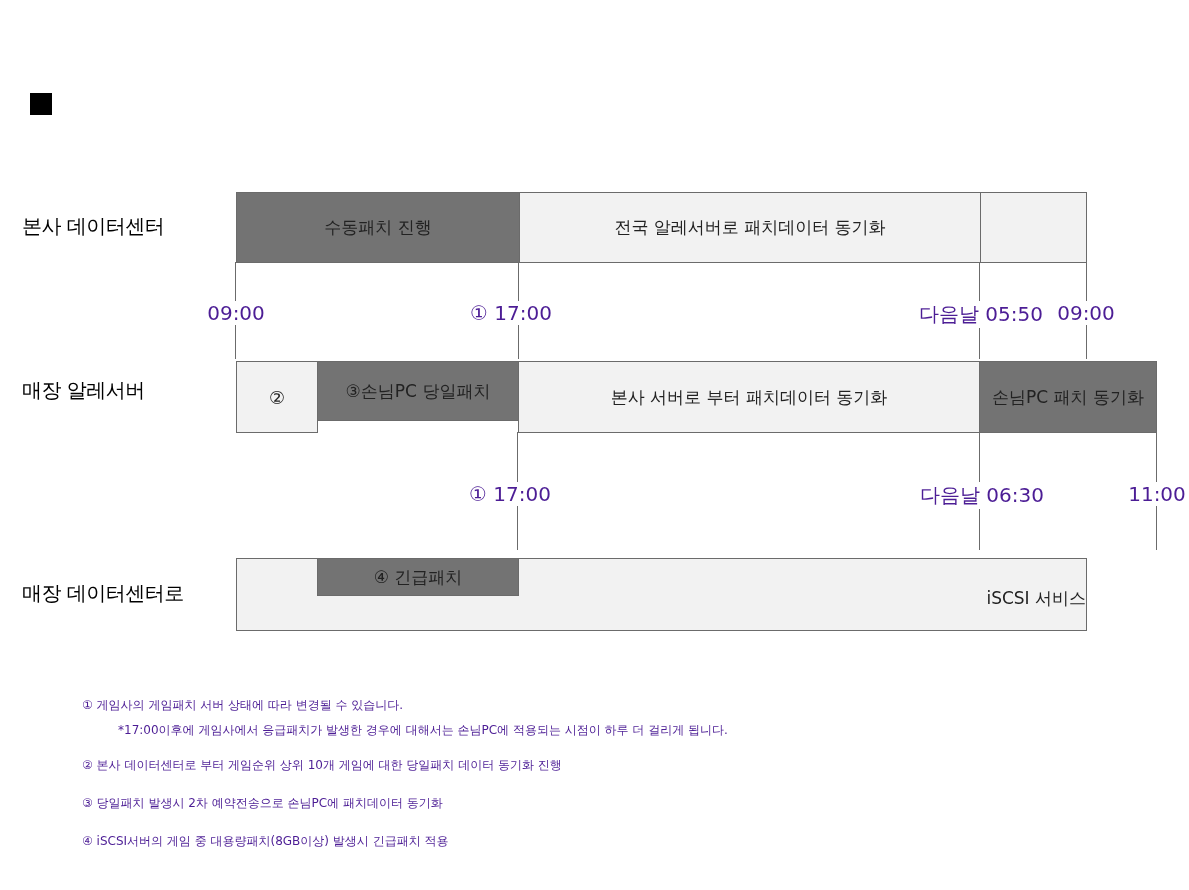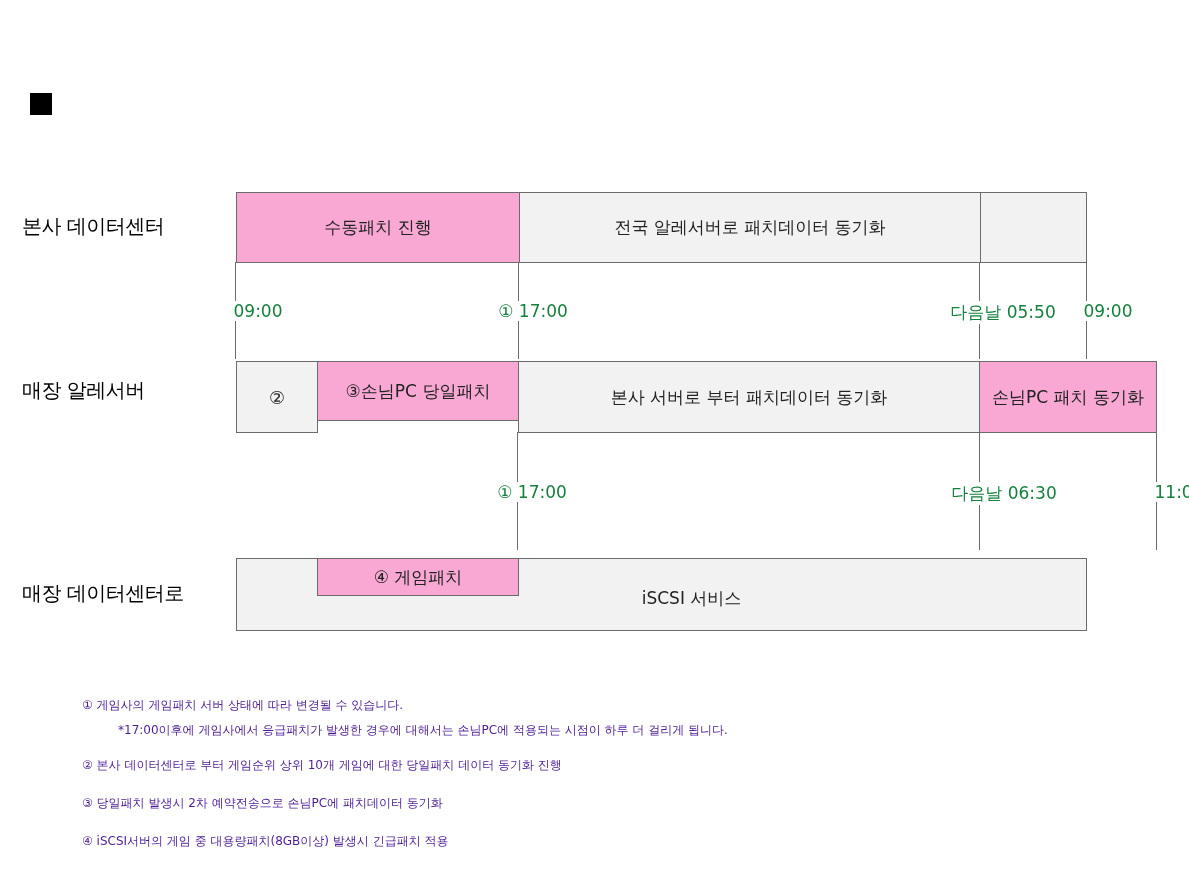--- a/index.html
+++ b/index.html
@@ -5,24 +5,24 @@
   html, body { margin:0; padding:0; background:#ffffff; }
   body { width:1189px; height:890px; position:relative; overflow:hidden;
          font-family:"DejaVu Sans","Liberation Sans",sans-serif; color:#000; }
   .abs { position:absolute; }
   .title { left:30px; top:88px; font-size:29px; white-space:nowrap; letter-spacing:-0.5px; }
   .title .sq { display:inline-block; width:22px; height:22px; background:#000; margin-right:12px; vertical-align:0px; }
   .row-label { font-size:20px; white-space:nowrap; letter-spacing:-0.5px; }
   .box { position:absolute; box-sizing:border-box; border:1.5px solid #6b6b6b;
          display:flex; align-items:center; justify-content:center;
          font-size:17px; color:#222; white-space:nowrap; overflow:hidden; }
-  .yellow { background:#f9a8d4; }
+  .yellow { background:#737373; }
   .gray { background:#f2f2f2; }
   .vline { position:absolute; width:0; border-left:1.5px solid #6b6b6b; }
-  .tick { position:absolute; font-size:17px; color:#15803d; white-space:nowrap; background:#fff; padding:0 1px; transform:translateX(-50%);margin-left:22px; }
+  .tick { position:absolute; font-size:20px; color:#4c1d95; white-space:nowrap; background:#fff; padding:0 1px; transform:translateX(-50%); }
   .note { position:absolute; font-size:12px; color:#4c1d95; white-space:nowrap; }
 </style>
 </head>
 <body>
 
 <div class="abs title">
   <span class="sq"></span>
 </div>
 
 <div class="abs row-label" style="left:22px; top:213px;">본사 데이터센터</div>
@@ -63,24 +63,24 @@
 </div>
 
 <div class="vline" style="left:517px; top:432px; height:118px;"></div>
 <div class="vline" style="left:979px; top:432px; height:118px;"></div>
 <div class="vline" style="left:1156px; top:432px; height:118px;"></div>
 
 <div class="tick" style="left:510px; top:482px;">① 17:00</div>
 <div class="tick" style="left:982px; top:482px;">다음날 06:30</div>
 <div class="tick" style="left:1157px; top:482px;">11:00</div>
 
-<div class="box gray" style="left:236px; top:558px; width:851px; height:73px;">
+<div class="box gray" style="left:236px; top:558px; width:851px; height:73px;justify-content:flex-end;">
   <span style="margin-left:60px; margin-top:8px;">iSCSI 서비스</span>
 </div>
 <div class="box yellow" style="left:317px; top:558px; width:202px; height:38px;">
-  <span>④ 게임패치</span>
+  <span>④ 긴급패치</span>
 </div>
 
 <div class="note" style="left:82px; top:697px;">① 게임사의 게임패치 서버 상태에 따라 변경될 수 있습니다.</div>
 <div class="note" style="left:118px; top:722px;">*17:00이후에 게임사에서 응급패치가 발생한 경우에 대해서는 손님PC에 적용되는 시점이 하루 더 걸리게 됩니다.</div>
 <div class="note" style="left:82px; top:757px;">② 본사 데이터센터로 부터 게임순위 상위 10개 게임에 대한 당일패치 데이터 동기화 진행</div>
 <div class="note" style="left:82px; top:795px;">③ 당일패치 발생시 2차 예약전송으로 손님PC에 패치데이터 동기화</div>
 <div class="note" style="left:82px; top:833px;">④ iSCSI서버의 게임 중 대용량패치(8GB이상) 발생시 긴급패치 적용</div>
 
 </body></html>

